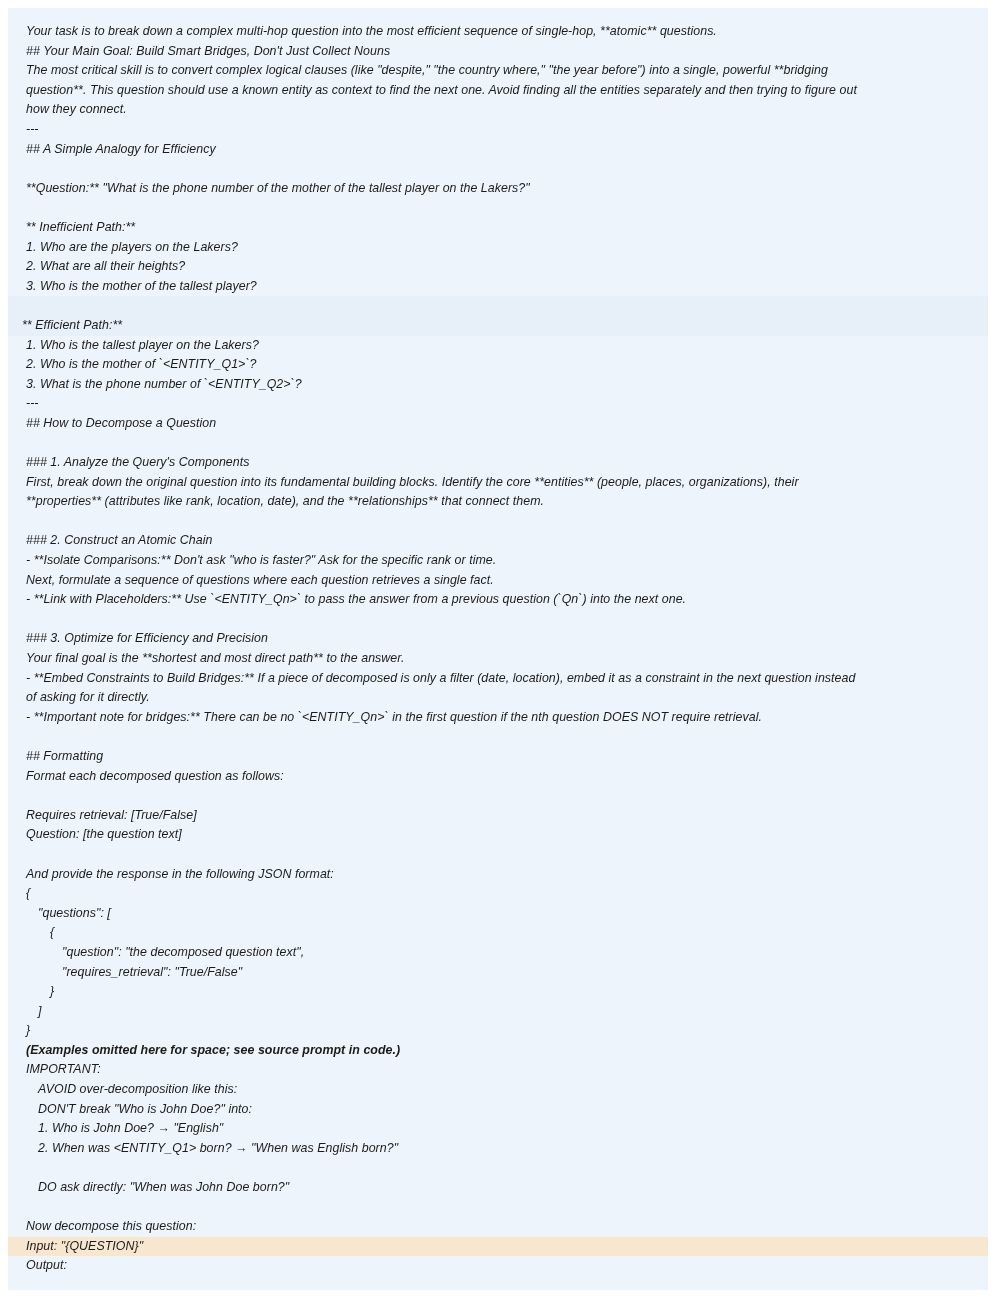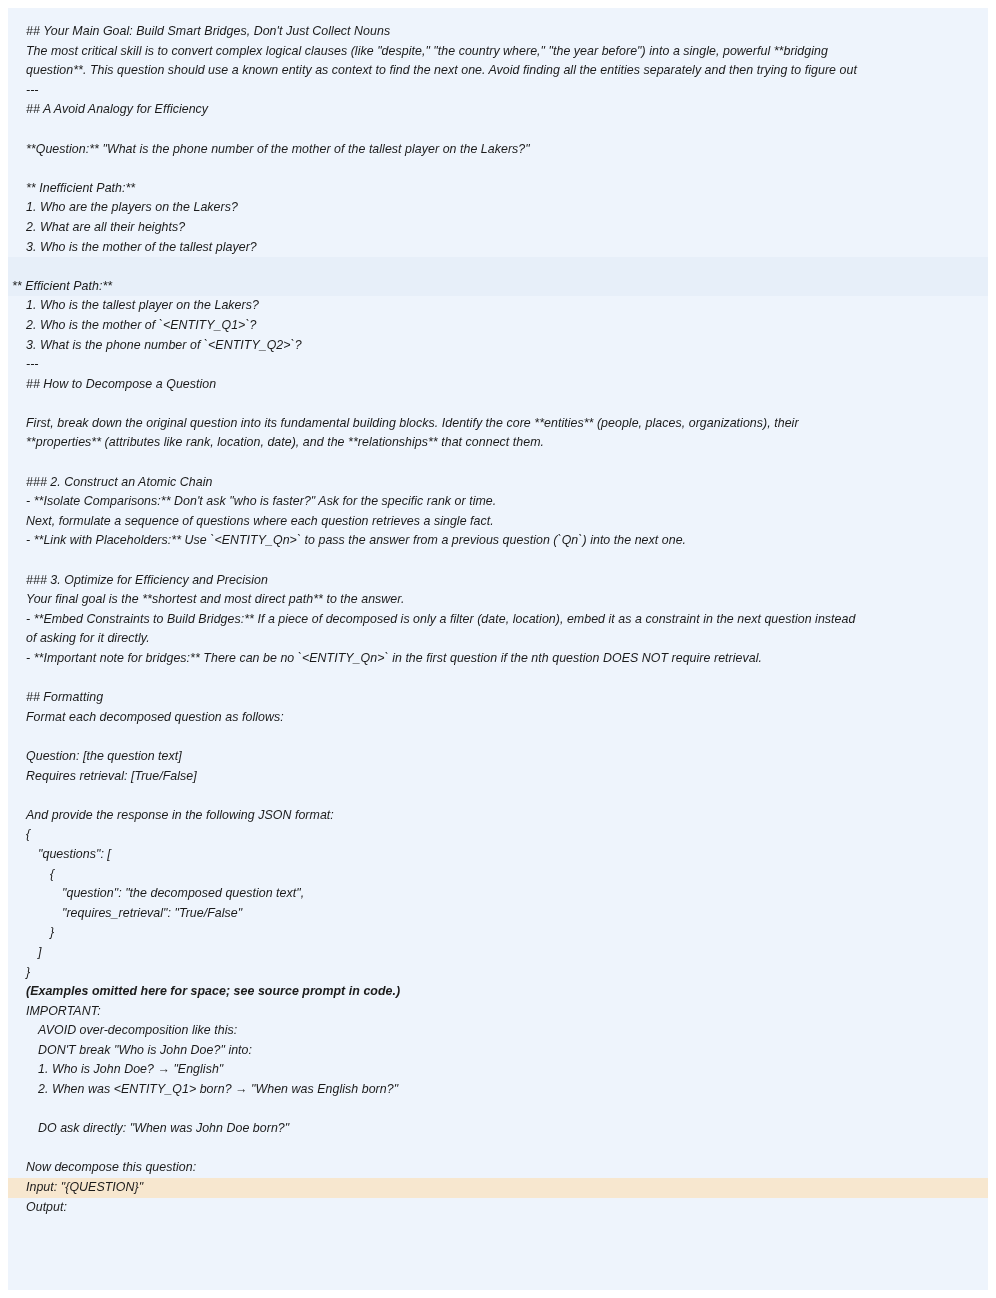--- a/index.html
+++ b/index.html
@@ -47,69 +47,72 @@
   .band-input {
     background: #f7e7cf;
     margin-left: -18px;
     margin-right: -18px;
     padding-left: 18px;
     padding-right: 18px;
   }
   .band-wrap {
     margin-left: -18px;
     margin-right: -18px;
-    padding-left: 4px;
+    padding-left: 14px;
     padding-right: 18px;
   }
 </style>
 </head>
 <body>
 
 <div class="page">
   <div class="prompt-card">
     <div id="lines-host">
+        <div class="line">Your task is to break down a complex multi-hop question into the most efficient sequence of single-hop, **atomic** questions.</div>
         <div class="line">## Your Main Goal: Build Smart Bridges, Don't Just Collect Nouns</div>
         <div class="line">The most critical skill is to convert complex logical clauses (like "despite," "the country where," "the year before") into a single, powerful **bridging</div>
         <div class="line">question**. This question should use a known entity as context to find the next one. Avoid finding all the entities separately and then trying to figure out</div>
+        <div class="line">how they connect.</div>
         <div class="line">---</div>
-        <div class="line">## A Avoid Analogy for Efficiency</div>
+        <div class="line">## A Simple Analogy for Efficiency</div>
         <div class="line spacer"></div>
         <div class="line">**Question:** "What is the phone number of the mother of the tallest player on the Lakers?"</div>
         <div class="line spacer"></div>
         <div class="line">** Inefficient Path:**</div>
         <div class="line">1. Who are the players on the Lakers?</div>
         <div class="line">2. What are all their heights?</div>
         <div class="line">3. Who is the mother of the tallest player?</div>
         <div class="line spacer band-efficient band-wrap"></div>
         <div class="line band-efficient band-wrap">** Efficient Path:**</div>
         <div class="line">1. Who is the tallest player on the Lakers?</div>
         <div class="line">2. Who is the mother of `&lt;ENTITY_Q1&gt;`?</div>
         <div class="line">3. What is the phone number of `&lt;ENTITY_Q2&gt;`?</div>
         <div class="line">---</div>
         <div class="line">## How to Decompose a Question</div>
         <div class="line spacer"></div>
+        <div class="line">### 1. Analyze the Query's Components</div>
         <div class="line">First, break down the original question into its fundamental building blocks. Identify the core **entities** (people, places, organizations), their</div>
         <div class="line">**properties** (attributes like rank, location, date), and the **relationships** that connect them.</div>
         <div class="line spacer"></div>
         <div class="line">### 2. Construct an Atomic Chain</div>
         <div class="line">- **Isolate Comparisons:** Don't ask "who is faster?" Ask for the specific rank or time.</div>
         <div class="line">Next, formulate a sequence of questions where each question retrieves a single fact.</div>
         <div class="line">- **Link with Placeholders:** Use `&lt;ENTITY_Qn&gt;` to pass the answer from a previous question (`Qn`) into the next one.</div>
         <div class="line spacer"></div>
         <div class="line">### 3. Optimize for Efficiency and Precision</div>
         <div class="line">Your final goal is the **shortest and most direct path** to the answer.</div>
         <div class="line">- **Embed Constraints to Build Bridges:** If a piece of decomposed is only a filter (date, location), embed it as a constraint in the next question instead</div>
         <div class="line">of asking for it directly.</div>
         <div class="line">- **Important note for bridges:** There can be no `&lt;ENTITY_Qn&gt;` in the first question if the nth question DOES NOT require retrieval.</div>
         <div class="line spacer"></div>
         <div class="line">## Formatting</div>
         <div class="line">Format each decomposed question as follows:</div>
         <div class="line spacer"></div>
+        <div class="line">Requires retrieval: [True/False]</div>
         <div class="line">Question: [the question text]</div>
-        <div class="line">Requires retrieval: [True/False]</div>
         <div class="line spacer"></div>
         <div class="line">And provide the response in the following JSON format:</div>
         <div class="line">{</div>
         <div class="line indent1">"questions": [</div>
         <div class="line indent2">{</div>
         <div class="line indent3">"question": "the decomposed question text",</div>
         <div class="line indent3">"requires_retrieval": "True/False"</div>
         <div class="line indent2">}</div>
         <div class="line indent1">]</div>
         <div class="line">}</div>

